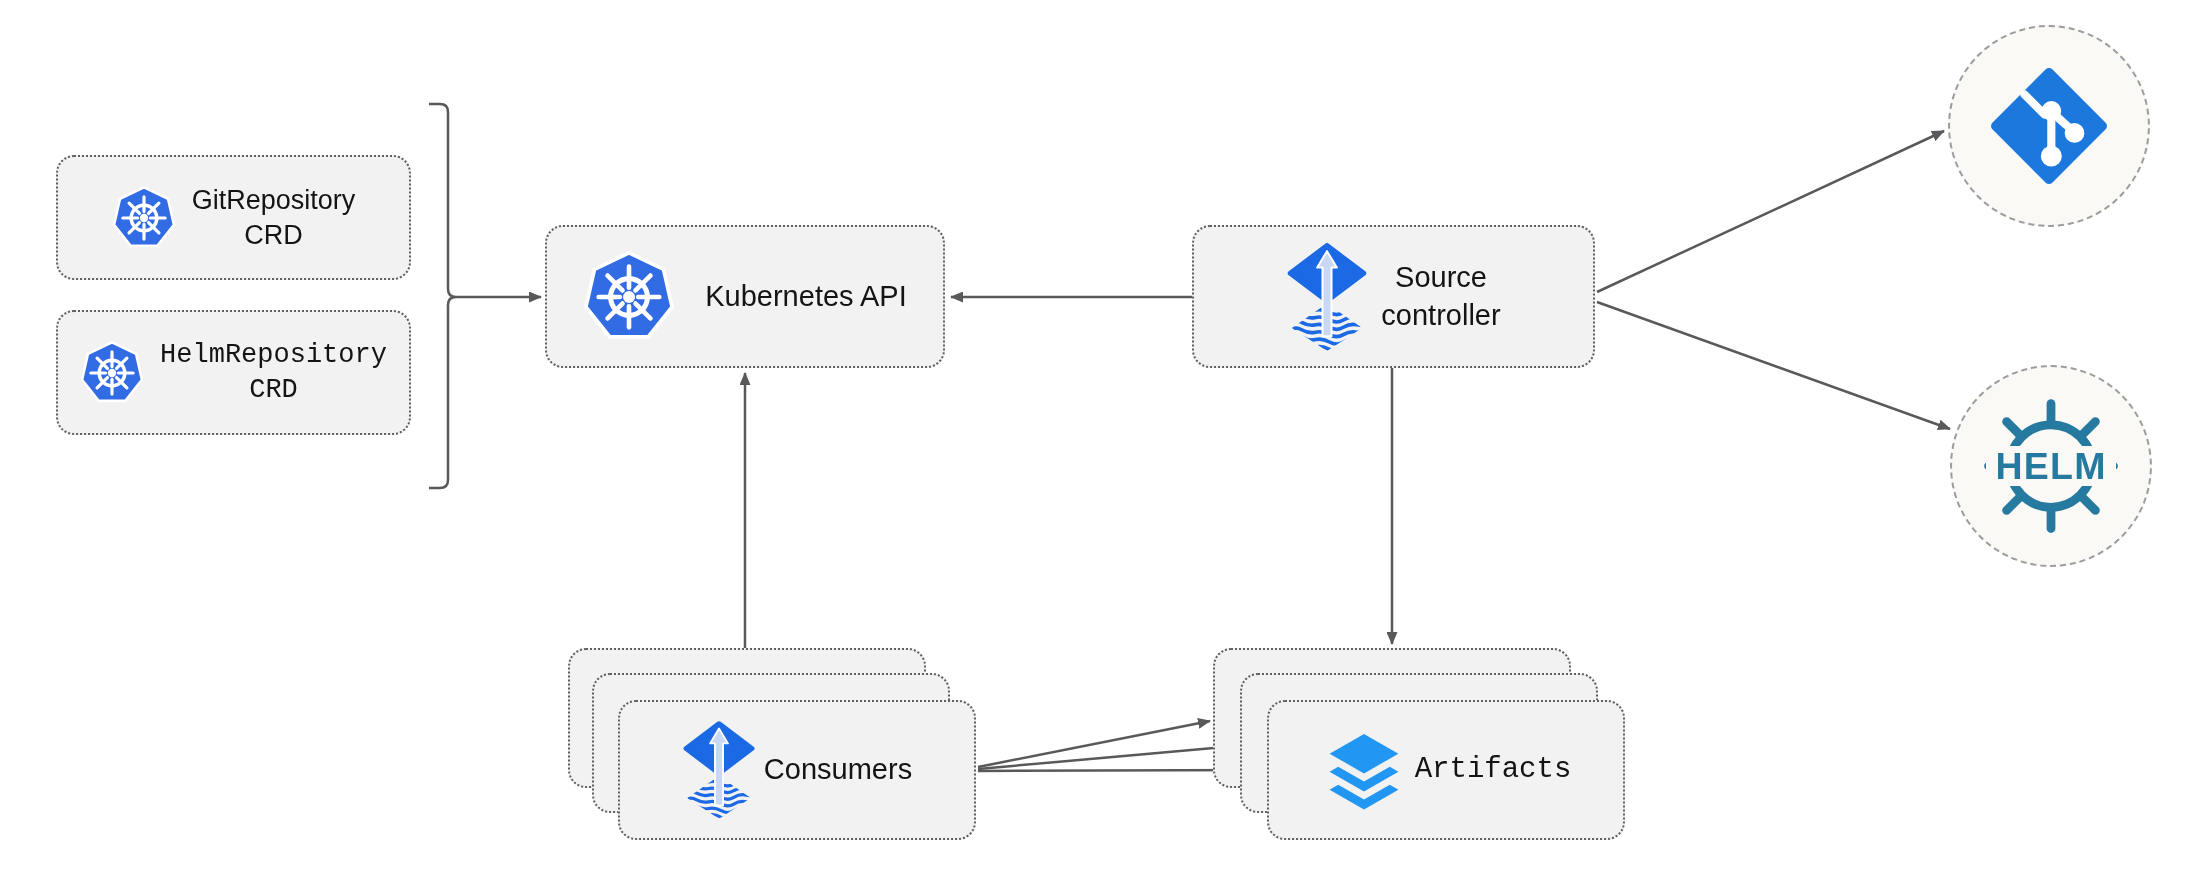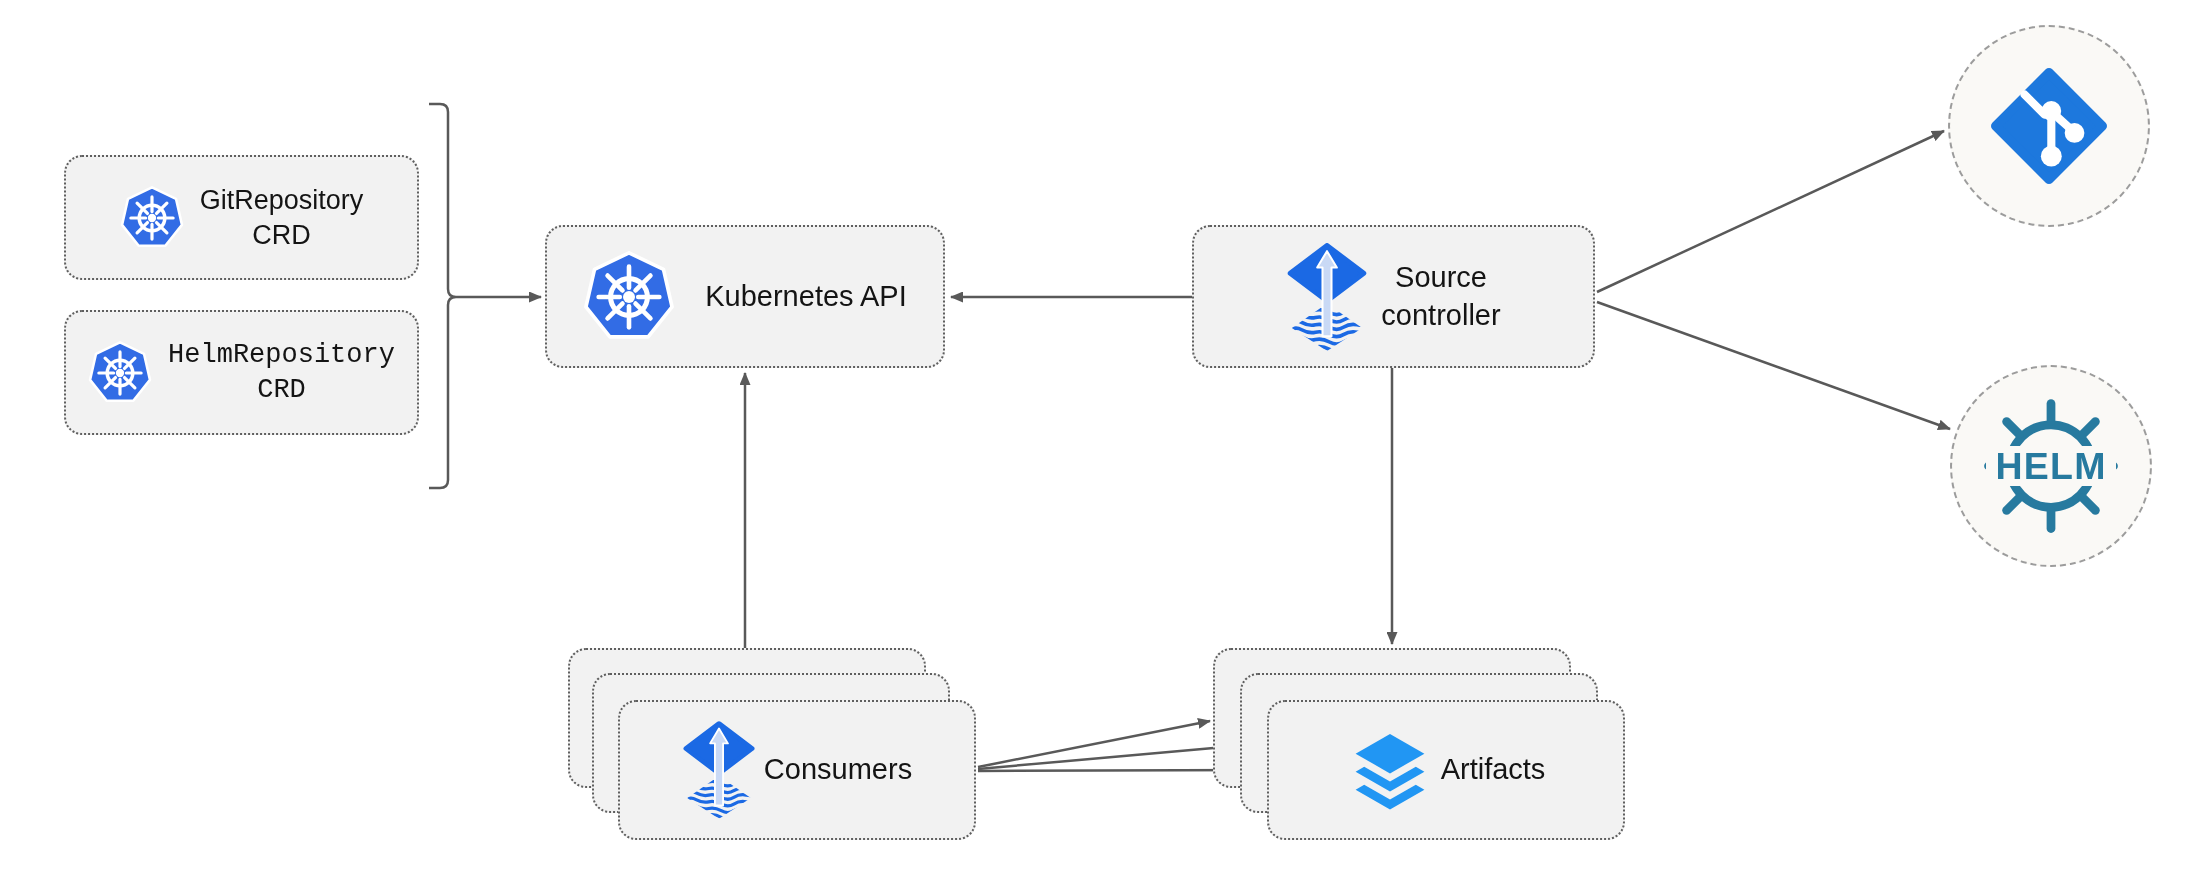--- a/index.html
+++ b/index.html
@@ -10,21 +10,21 @@
   svg.connector-layer { position:absolute; left:0; top:0; width:2198px; height:878px; }
   .node {
     position:absolute; box-sizing:border-box;
     background:#f2f2f2; border:2px dotted #5f5f5f; border-radius:18px;
     display:flex; align-items:center; justify-content:center; gap:8px;
     color:#141414;
   }
   .node .label {
     font-size:29px; line-height:1.28; white-space:pre-line; text-align:center;
   }
-  .crd-box { left:64px; width:355px; height:125px; gap:16px; }
+  .crd-box { left:56px; width:355px; height:125px; gap:16px; }
   .crd-box .label { font-size:27px; }
   #box-gitrepo  { top:155px; }
   #box-helmrepo { top:310px;font-family:Liberation Mono, monospace; }
   #box-k8s-api  { left:545px; top:225px; width:400px; height:143px; gap:30px; }
   #box-source   { left:1192px; top:225px; width:403px; height:143px; gap:13px; }
   .stack-box { width:358px; height:140px; }
   .endpoint-circle {
     position:absolute; box-sizing:border-box; border:2.5px dashed #9c9c9c;
     border-radius:50%; background:#faf9f6;
     display:flex; align-items:center; justify-content:center;
@@ -163,21 +163,21 @@
   <div class="node stack-box" style="left:592px; top:673px;"></div>
   <div class="node stack-box" style="left:618px; top:700px;">
     <svg class="icon" width="74" height="98" viewBox="0 0 100 132">
         <use href="#sym-flux"></use>
       </svg>
     <div class="label">Consumers</div>
   </div>
 
   <div class="node stack-box" style="left:1213px; top:648px;"></div>
   <div class="node stack-box" style="left:1240px; top:673px;"></div>
-  <div class="node stack-box" style="left:1267px; top:700px;">
+  <div class="node stack-box" style="left:1267px; top:700px;font-family:Liberation Mono, monospace;">
     <svg class="icon" width="86" height="86">
         <use href="#sym-layers"></use>
       </svg>
     <div class="label">Artifacts</div>
   </div>
 
   <div class="endpoint-circle" id="circle-git">
     <svg class="icon" width="116" height="116">
         <use href="#sym-git"></use>
       </svg>

